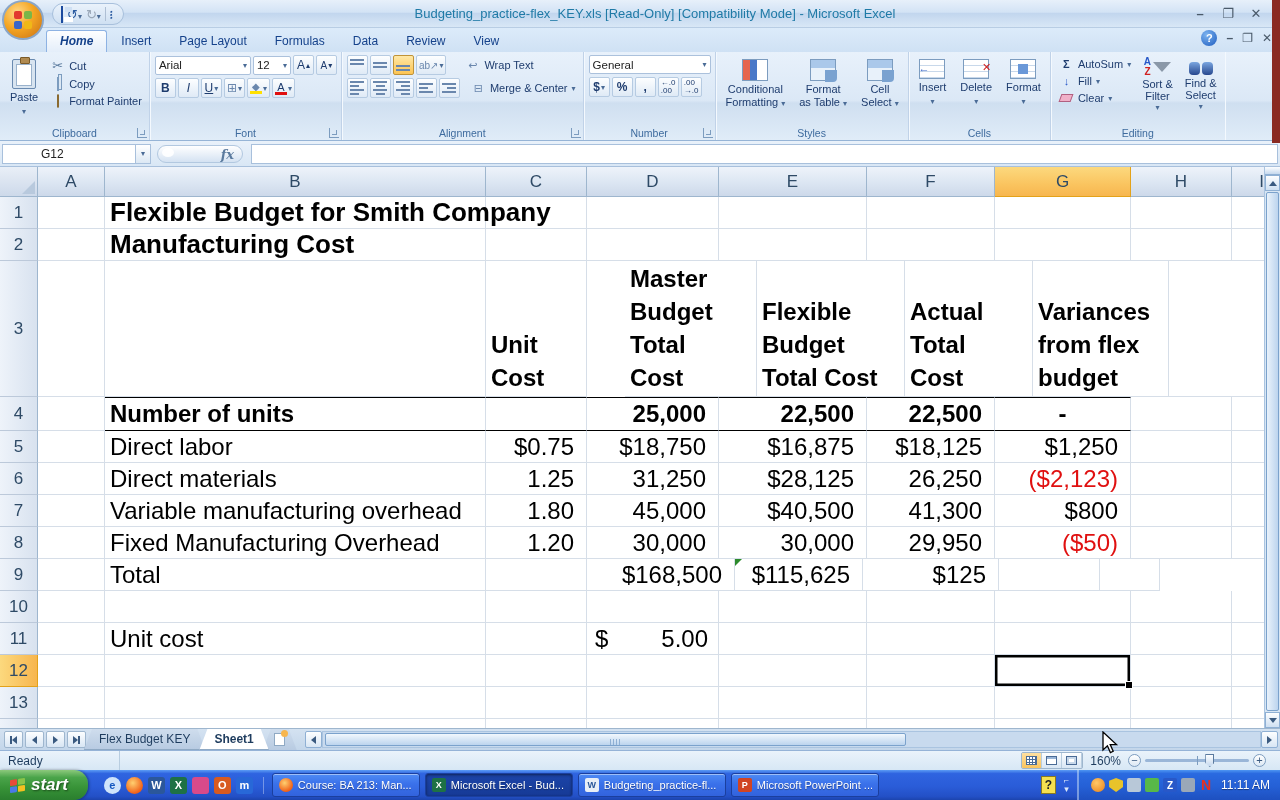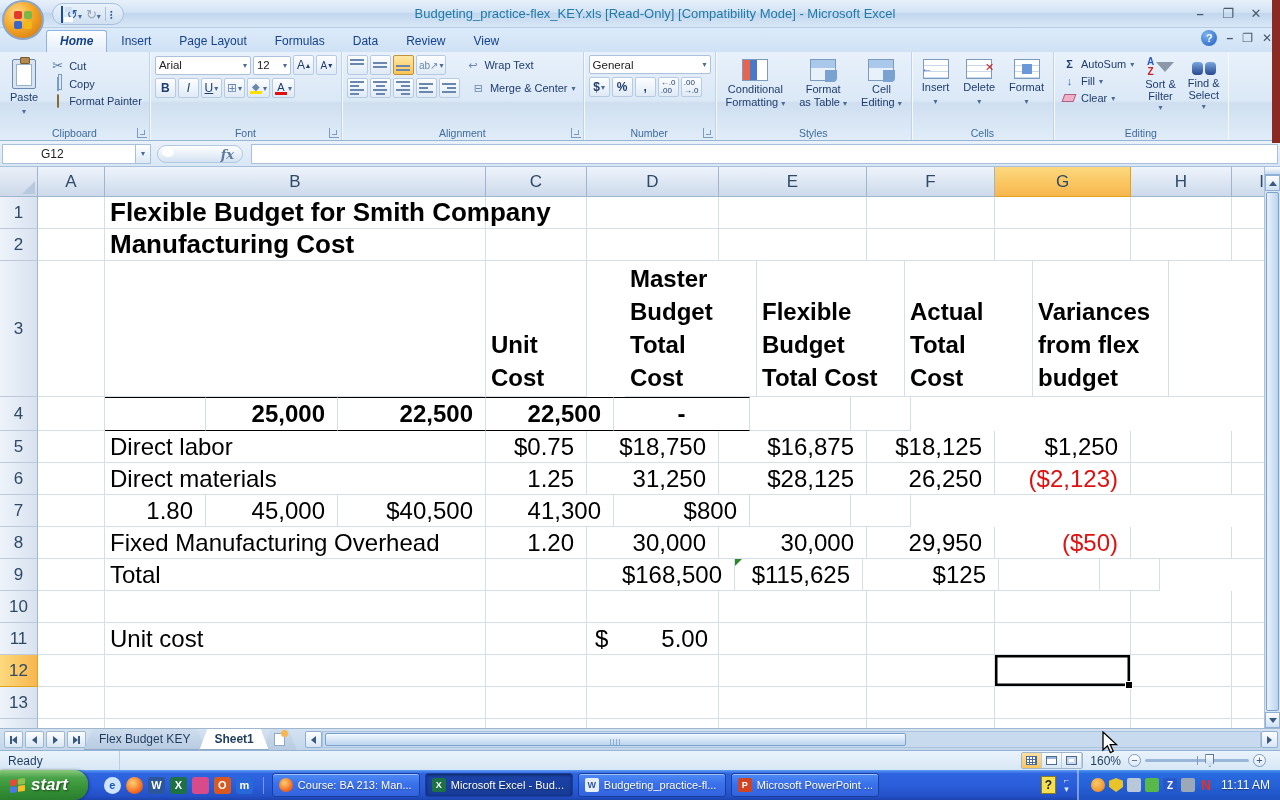--- a/index.html
+++ b/index.html
@@ -474,21 +474,21 @@
 Formatting</span> <span class="dar">▾</span></div>
         </div>
         <div class="bigbtn">
           <span class="styl-ic2"></span>
           <div class="biglbl"><span style="white-space:pre-line">Format
 as Table</span> <span class="dar">▾</span></div>
         </div>
         <div class="bigbtn">
           <span class="styl-ic2"></span>
           <div class="biglbl"><span style="white-space:pre-line">Cell
-Editing</span> <span class="dar">▾</span></div>
+Select</span> <span class="dar">▾</span></div>
         </div>
       </div>
       <div class="glabel">Styles</div>
     </div>
 
     <div class="rgroup">
       <div class="rgrow">
         <div class="bigbtn">
           <span class="cells-ic ins"></span>
           <div class="biglbl"><span>Insert</span><br><span class="dar">▾</span></div>
@@ -608,20 +608,21 @@
 Cost</div>
         <div class="gcell h3" style="width: 136px;">Variances
 from flex
 budget</div>
         <div class="gcell" style="width: 101px;"></div>
         <div class="gcell" style="width: 60px;"></div>
       </div>
       <div class="grow" style="height: 34px;">
         <div class="grhdr">4</div>
         <div class="gcell" style="width: 67px;"></div>
+        <div class="gcell b bt bb" style="width: 381px;">Number of units</div>
         <div class="gcell bt bb" style="width: 101px;"></div>
         <div class="gcell b r bt bb" style="width: 132px;">25,000</div>
         <div class="gcell b r bt bb" style="width: 148px;">22,500</div>
         <div class="gcell b r bt bb" style="width: 128px;">22,500</div>
         <div class="gcell b c bt bb" style="width: 136px;">-</div>
         <div class="gcell" style="width: 101px;"></div>
         <div class="gcell" style="width: 60px;"></div>
       </div>
       <div class="grow" style="height: 32px;">
         <div class="grhdr">5</div>
@@ -643,20 +644,21 @@
         <div class="gcell r" style="width: 132px;">31,250</div>
         <div class="gcell r" style="width: 148px;">$28,125</div>
         <div class="gcell r" style="width: 128px;">26,250</div>
         <div class="gcell r neg" style="width: 136px;">($2,123)</div>
         <div class="gcell" style="width: 101px;"></div>
         <div class="gcell" style="width: 60px;"></div>
       </div>
       <div class="grow" style="height: 32px;">
         <div class="grhdr">7</div>
         <div class="gcell" style="width: 67px;"></div>
+        <div class="gcell" style="width: 381px;">Variable manufacturing overhead</div>
         <div class="gcell r" style="width: 101px;">1.80</div>
         <div class="gcell r" style="width: 132px;">45,000</div>
         <div class="gcell r" style="width: 148px;">$40,500</div>
         <div class="gcell r" style="width: 128px;">41,300</div>
         <div class="gcell r" style="width: 136px;">$800</div>
         <div class="gcell" style="width: 101px;"></div>
         <div class="gcell" style="width: 60px;"></div>
       </div>
       <div class="grow" style="height: 32px;">
         <div class="grhdr">8</div>

